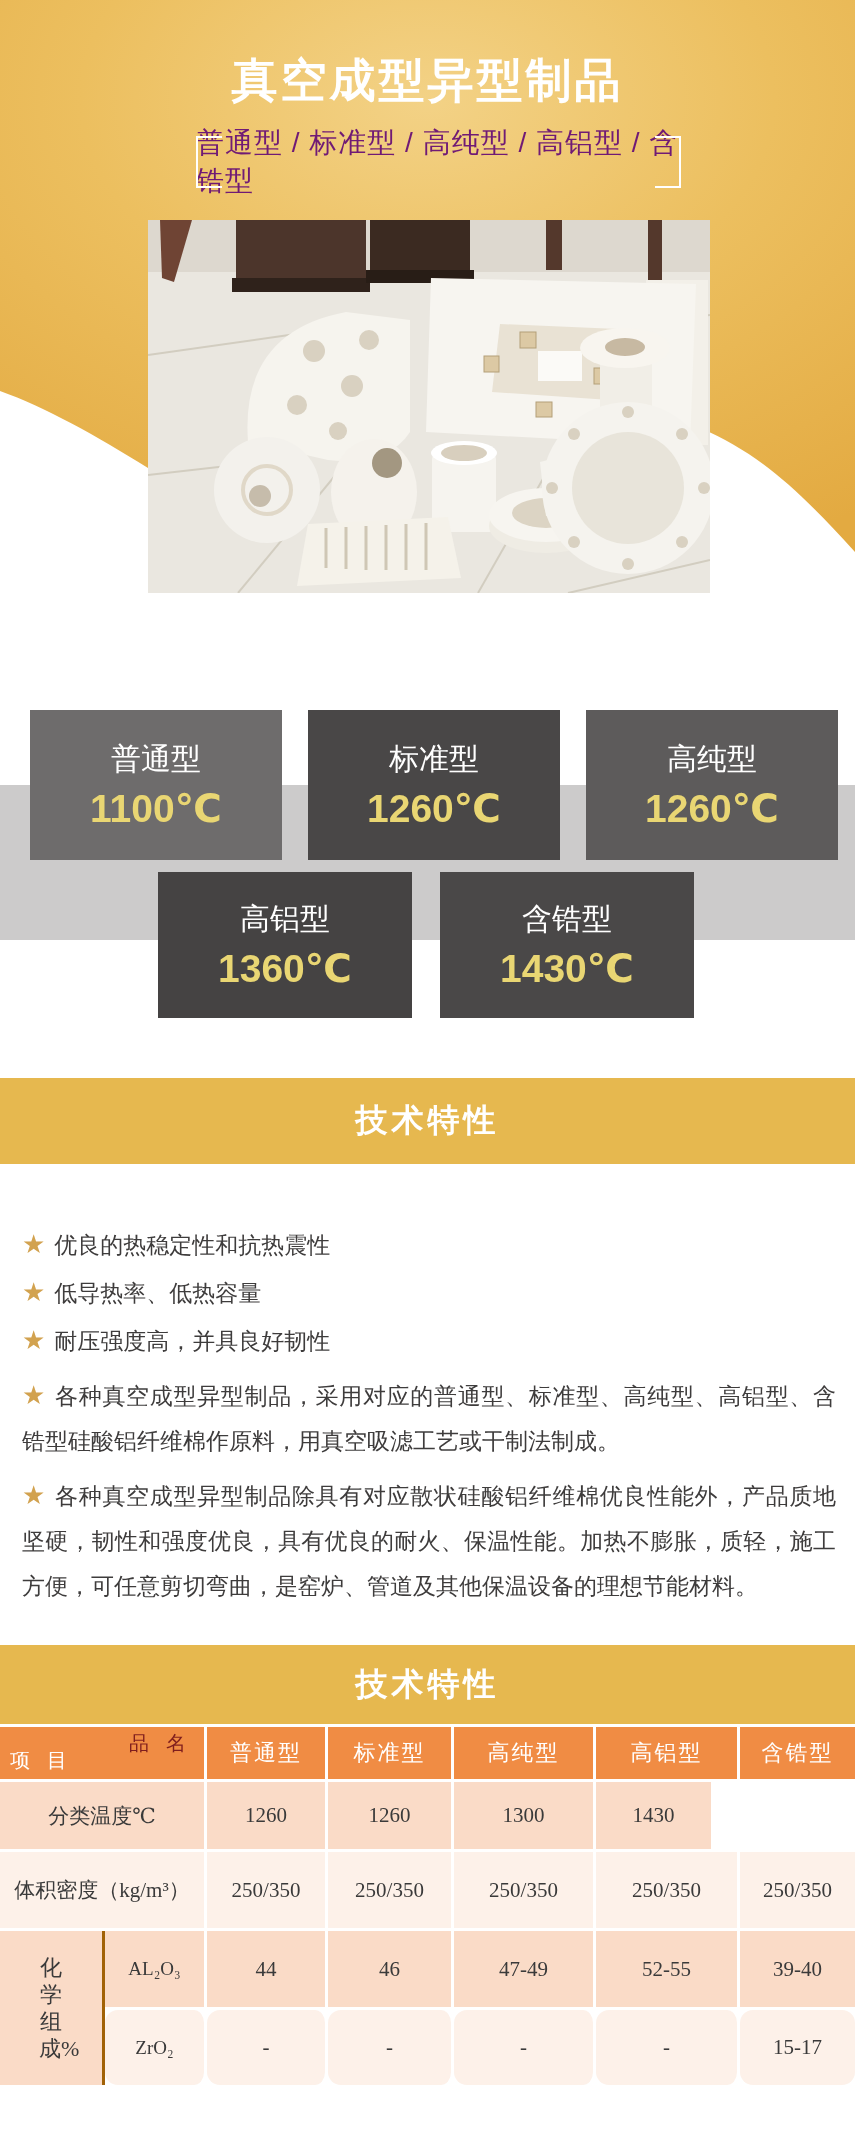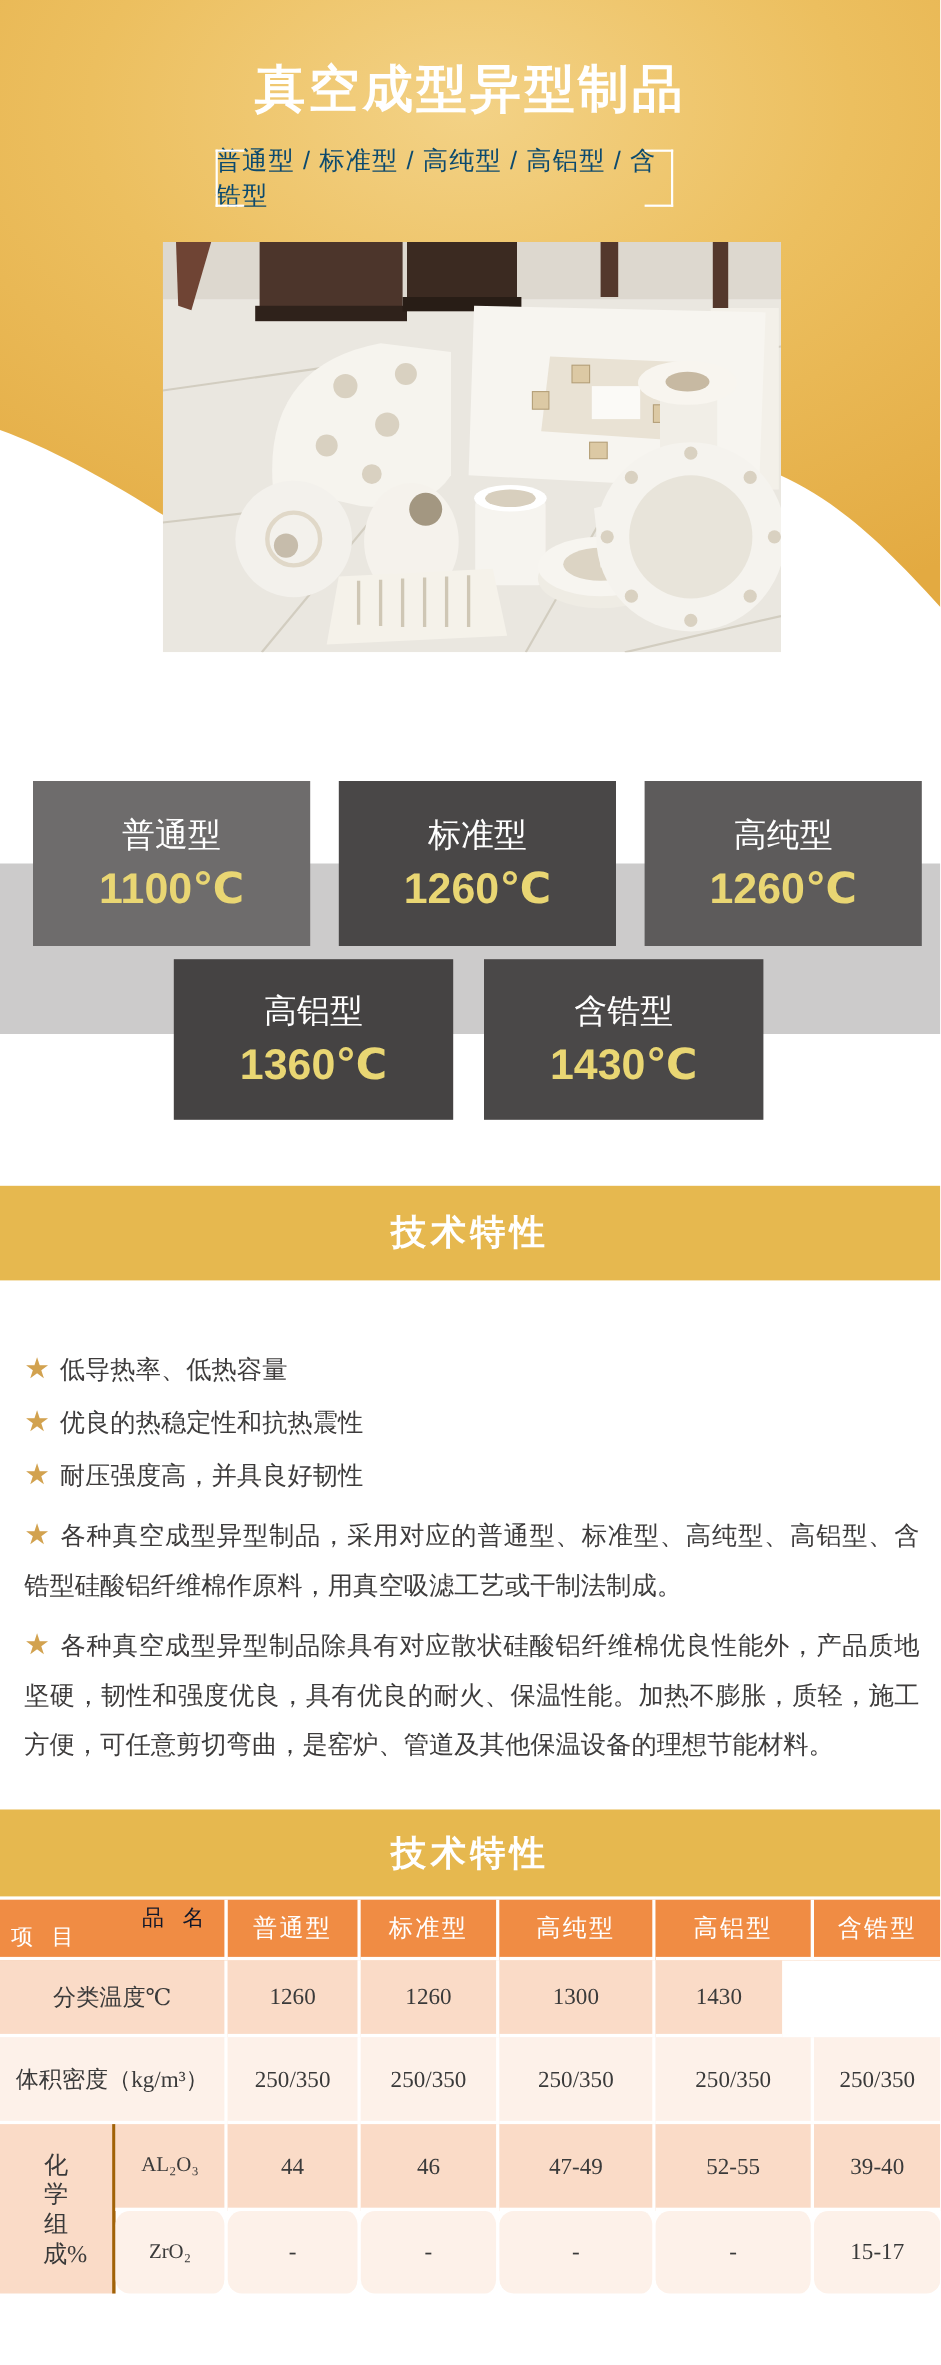--- a/index.html
+++ b/index.html
@@ -4,22 +4,22 @@
 <style>
   html,body{margin:0;padding:0;background:#fff;}
   body{font-family:"Liberation Sans","DejaVu Sans",sans-serif;}
   #page{position:relative;width:855px;height:2150px;background:#ffffff;overflow:hidden;margin:0 auto;}
   #page *{box-sizing:border-box;}
 
   
   .hero-svg{position:absolute;left:0;top:0;}
   .hero-title{position:absolute;left:0;top:50px;width:855px;text-align:center;
     font-size:46px;font-weight:800;color:#ffffff;letter-spacing:3px;}
-  .hero-subtitle{position:absolute;left:196px;top:136px;width:416px;height:52px;
-    display:flex;align-items:center;justify-content:center;color:#0c4a6e;font-size:23px;letter-spacing:1px;}
+  .hero-subtitle{position:absolute;left:196px;top:136px;width:485px;height:52px;
+    display:flex;align-items:center;justify-content:center;color:#701a75;font-size:28px;letter-spacing:1px;}
   .bracket{position:absolute;top:0;width:26px;height:100%;}
   .bracket.left{left:0;border-left:2px solid #fff;border-top:2px solid #fff;border-bottom:2px solid #fff;}
   .bracket.right{right:0;border-right:2px solid #fff;border-top:2px solid #fff;border-bottom:2px solid #fff;}
   .photo{position:absolute;left:148px;top:220px;width:562px;height:373px;}
 
   
   .gray-band{position:absolute;left:0;top:785px;width:855px;height:155px;background:#cccbcb;}
   .card{position:absolute;height:150px;width:252px;display:flex;flex-direction:column;
     align-items:center;justify-content:center;gap:6px;}
   .card .t-label{color:#ffffff;font-size:30px;}
@@ -55,21 +55,21 @@
   .light{background:#fdf1e9;}
   .w-c0{width:207px;} .w-c1{width:121px;} .w-c2{width:126px;}
   .w-c3{width:142px;} .w-c4{width:144px;} .w-c5{width:115px;}
   .head{height:55px;}
   .r-temp{height:70px;border-radius:31px;}
   .r-dens{height:79px;}
   .corner{position:relative;background:#f08c44;
     background-image:linear-gradient(to bottom right,
       rgba(255,255,255,0) calc(50% - 2px),#ffffff calc(50% - 2px),
       #ffffff calc(50% + 1px),rgba(255,255,255,0) calc(50% + 1px));}
-  .corner .tr{position:absolute;top:3px;right:12px;color:#0f172a;font-size:20px;letter-spacing:6px;}
+  .corner .tr{position:absolute;top:3px;right:12px;color:#7f1d1d;font-size:20px;letter-spacing:6px;}
   .corner .bl{position:absolute;bottom:5px;left:10px;color:#fff;font-size:20px;letter-spacing:6px;}
   .chem-group{display:flex;width:855px;}
   .vcell{width:105px;height:154px;border-right:3px solid #a16207;background:#fadbc7;
     display:flex;align-items:center;justify-content:center;}
   .vcell span{display:block;width:24px;text-align:center;word-break:break-all;
     line-height:27px;font-size:22px;}
   .chem-rows{width:750px;}
   .chem-rows .trow{width:834px;}
   .r-al{height:79px;}
   .r-zr{height:75px;}
@@ -206,24 +206,24 @@
   </div>
   <div class="card" id="card-4">
     <div class="t-label">含锆型</div>
     <div class="t-temp">1430℃</div>
   </div>
 
   <div class="banner" id="banner-features">技术特性</div>
 
   <div class="features">
     <div class="feature">
+      <span class="star">★</span><span>优良的热稳定性和抗热震性</span>
+    </div>
+    <div class="feature">
       <span class="star">★</span><span>低导热率、低热容量</span>
-    </div>
-    <div class="feature">
-      <span class="star">★</span><span>优良的热稳定性和抗热震性</span>
     </div>
     <div class="feature">
       <span class="star">★</span><span>耐压强度高，并具良好韧性</span>
     </div>
     <div class="feature long">
       <span class="star">★</span><span>各种真空成型异型制品，采用对应的普通型、标准型、高纯型、高铝型、含锆型硅酸铝纤维棉作原料，用真空吸滤工艺或干制法制成。</span>
     </div>
     <div class="feature long">
       <span class="star">★</span><span>各种真空成型异型制品除具有对应散状硅酸铝纤维棉优良性能外，产品质地坚硬，韧性和强度优良，具有优良的耐火、保温性能。加热不膨胀，质轻，施工方便，可任意剪切弯曲，是窑炉、管道及其他保温设备的理想节能材料。</span>
     </div>

